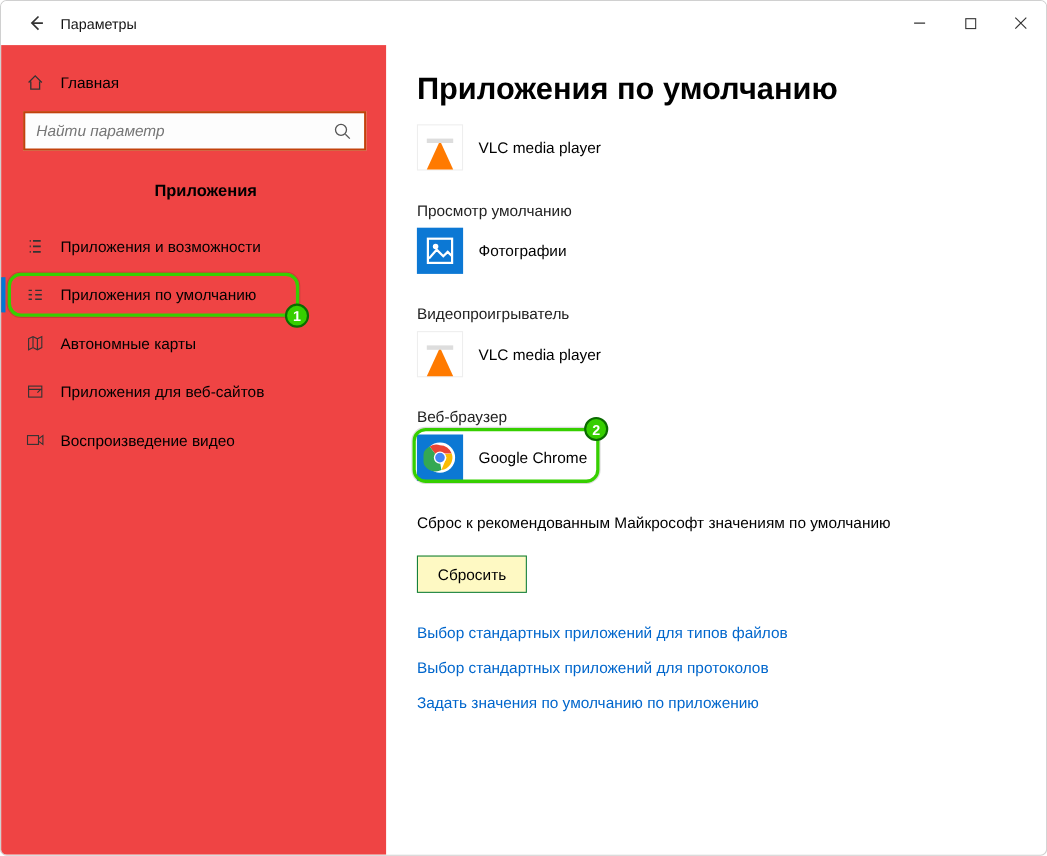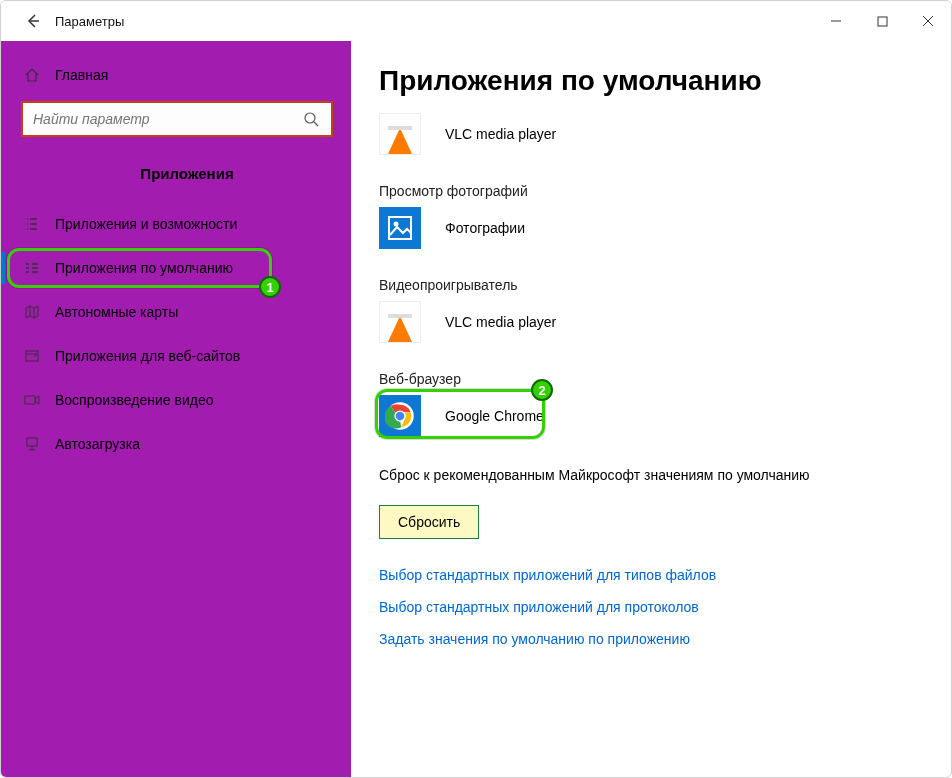--- a/index.html
+++ b/index.html
@@ -27,21 +27,21 @@
     margin-right: 8px;
   }
   .titlebar .title { font-size: 13px; color:#111; }
   .win-controls { margin-left:auto; display:flex; }
   .win-btn { width:46px; height:40px; display:flex; align-items:center; justify-content:center; }
   .win-btn svg { stroke:#333; }
   
   .content { display:flex; height: calc(100% - 40px); }
   .sidebar {
     width: 350px;
-    background: #a21caf;
+    background: #ef4444;
     padding: 20px 0 0 0;
     display:flex;
     flex-direction:column;
   }
   .home-row {
     display:flex; align-items:center; gap:14px;
     padding: 6px 10px 18px 22px;
   }
   .home-row .icon { width:18px; display:flex; justify-content:center; }
   .home-row .label { font-size:14px; }
@@ -95,21 +95,21 @@
   
   .main {
     flex:1;
     padding: 24px 28px 10px 28px;
     overflow:hidden;
   }
   .main h1 {
     font-weight:600; font-size:28px; margin-bottom:12px;
   }
   .app-row {
-    display:flex; align-items:center; gap:24px;
+    display:flex; align-items:center; gap:14px;
     height:50px; margin-top:4px; margin-bottom:24px;
     padding-right:12px;
     width: fit-content;
   }
   .app-icon {
     width:42px; height:42px; background:#0c78d4;
     display:flex; align-items:center; justify-content:center;
   }
   .app-label { font-size:14px; }
   .cat-label { font-size:14px; color:#222; margin-top:4px; margin-bottom:4px; }
@@ -241,42 +241,33 @@
     <div class="nav-item">
       <span class="nicon">
         <svg width="16" height="16" viewBox="0 0 16 16">
             <rect x="1" y="4" width="10" height="8" fill="none" stroke="#333" stroke-width="1"></rect>
             <path d="M11 7 L15 4 V12 L11 9" fill="none" stroke="#333" stroke-width="1"></path>
           </svg>
       </span>
       <span class="nlabel">Воспроизведение видео</span>
     </div>
 
-    <div class="nav-item">
-      <span class="nicon">
-        <svg width="16" height="16" viewBox="0 0 16 16">
-            <rect x="3" y="2" width="10" height="8" fill="none" stroke="#333" stroke-width="1"></rect>
-            <path d="M8 10 V14 M5 14 H11" stroke="#333" stroke-width="1"></path>
-          </svg>
-      </span>
-      <span class="nlabel">Автозагрузка</span>
-    </div>
   </div>
 
   <div class="main">
     <h1>Приложения по умолчанию</h1>
 
     <div class="app-row">
       <div class="vlc-wrap">
           <div class="vlc-cone"></div>
         </div>
       <span class="app-label">VLC media player</span>
     </div>
 
-    <div class="cat-label">Просмотр фотографий</div>
+    <div class="cat-label">Просмотр умолчанию</div>
     <div class="app-row">
       <div class="app-icon">
         <svg width="26" height="26" viewBox="0 0 26 26">
             <rect x="2" y="2" width="22" height="22" fill="none" stroke="#fff" stroke-width="2"></rect>
             <circle cx="9" cy="9" r="2.5" fill="#fff"></circle>
             <path d="M3 20 L10 12 L16 18 L20 14 L24 18" fill="none" stroke="#fff" stroke-width="2"></path>
           </svg>
       </div>
       <span class="app-label">Фотографии</span>
     </div>

